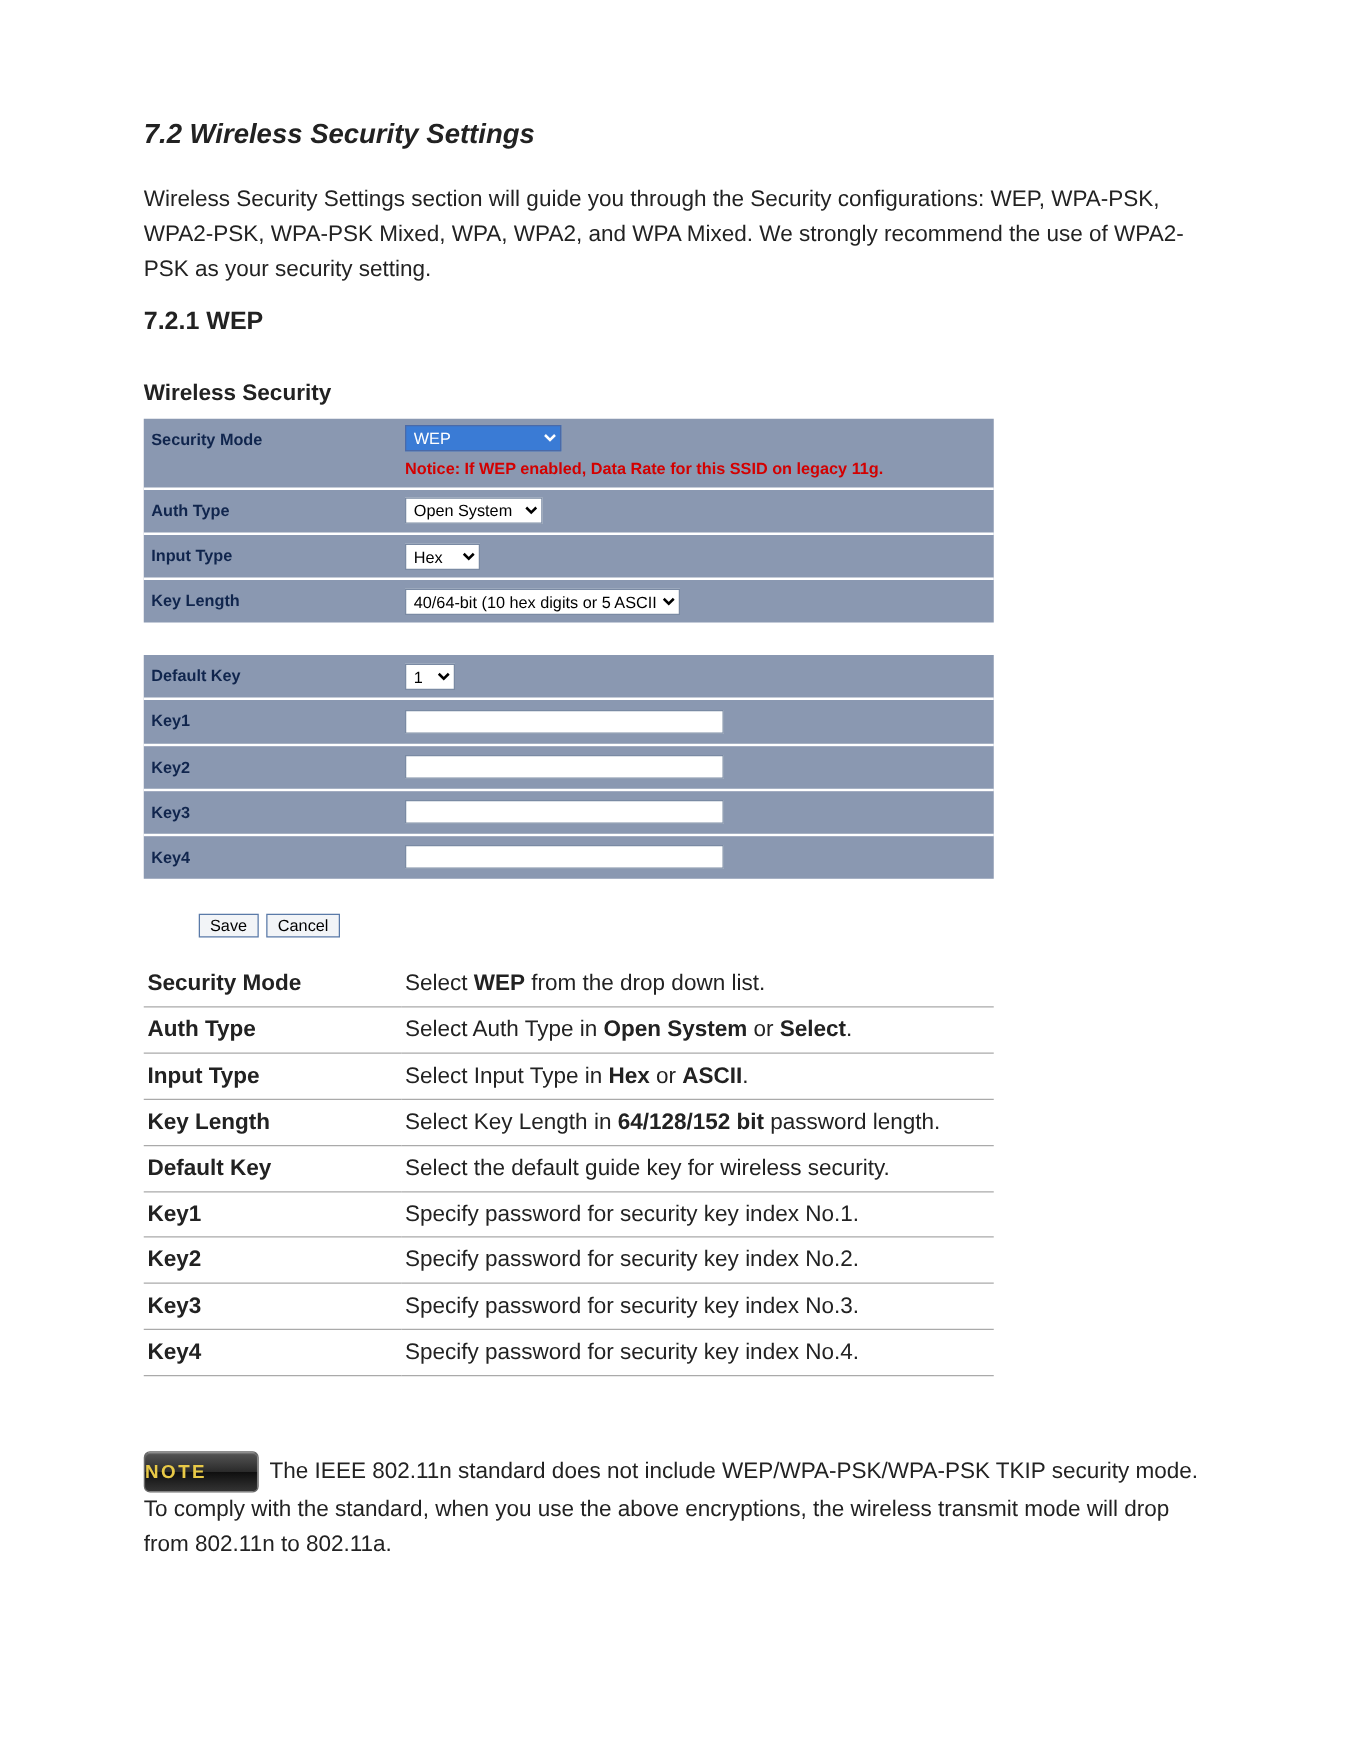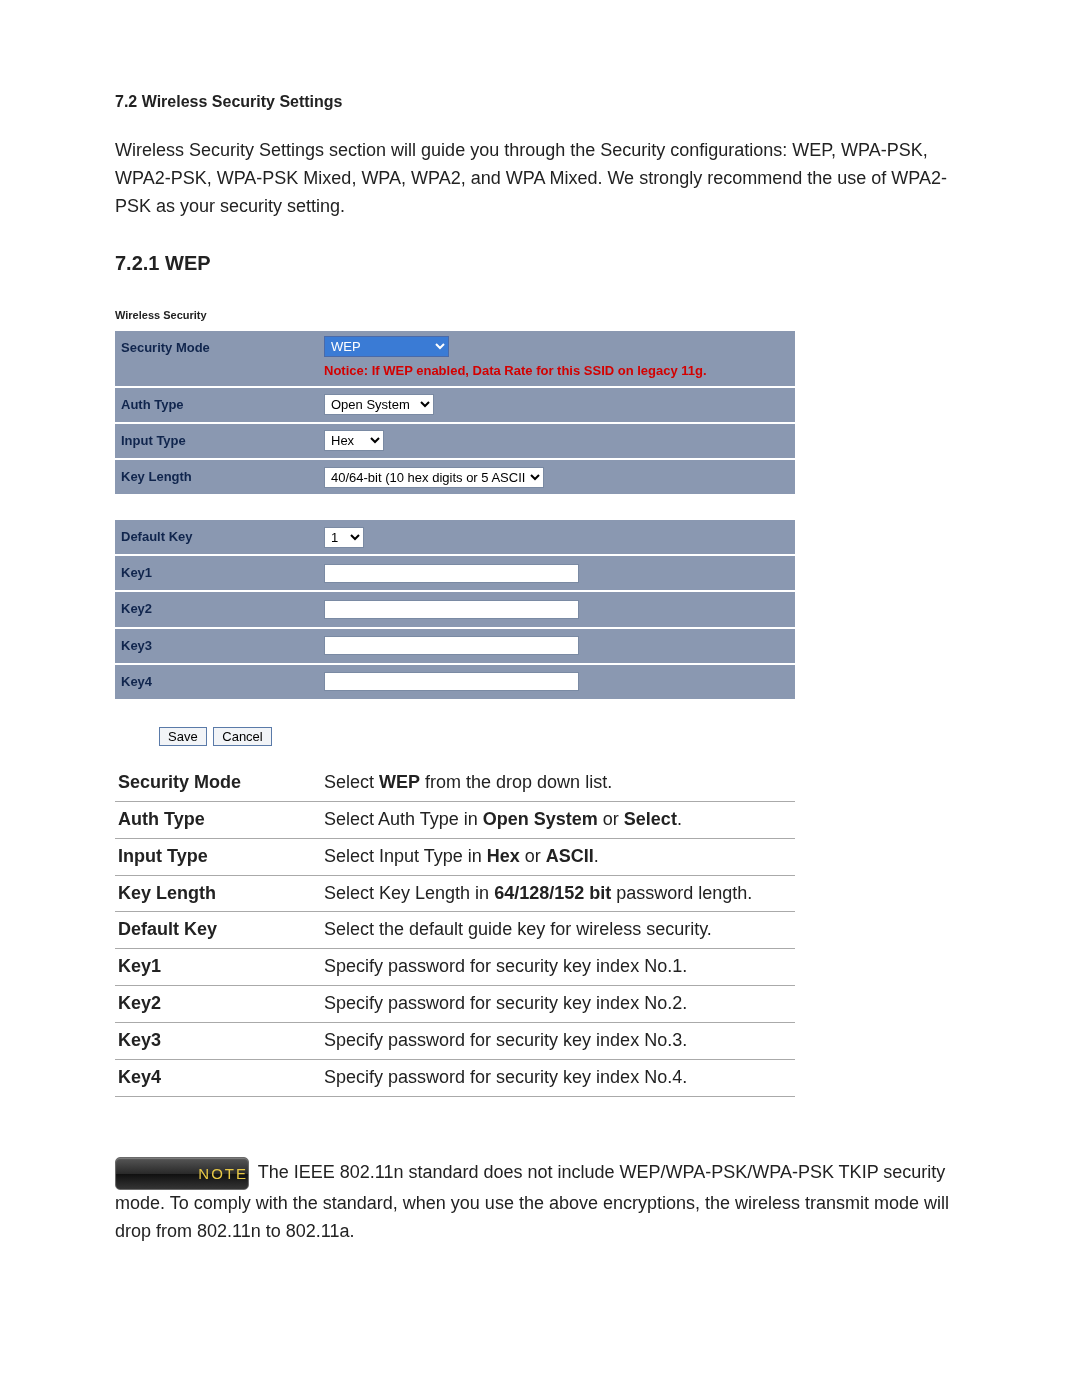--- a/index.html
+++ b/index.html
@@ -6,43 +6,44 @@
     font-family: "Segoe UI", Arial, sans-serif;
     font-size: 18px;
     color: #222;
     margin: 0;
     padding: 90px 115px 90px 115px;
     width: 1080px;
     box-sizing: border-box;
     line-height: 1.55;
   }
   h2.section-title {
-    font-size: 16px;
+    font-size: 22px;
     font-weight: 700;
     margin: 0 0 22px 0;
+    font-style: italic;
   }
   h3.subsection-title {
     font-size: 20px;
     font-weight: 700;
-    margin: 28px 0 28px 0;
+    margin: 12px 0 28px 0;
   }
   p.intro { margin: 0 0 10px 0; }
 
   
   .config-panel {
     font-family: Tahoma, Arial, sans-serif;
     font-size: 13px;
     width: 680px;
     margin-top: 6px;
   }
   .panel-header {
     font-weight: 700;
     color: #222;
     margin-bottom: 6px;
-    font-size: 11px;
+    font-size: 18px;
   }
   .cfgrow {
     display: flex;
     background: #8a98b1;
     border-bottom: 2px solid #ffffff;
   }
   .cfgrow:last-child { border-bottom: none; }
   .cfgcell-label {
     width: 203px;
     flex: 0 0 203px;
@@ -121,32 +122,31 @@
   .note-wrap {
     margin-top: 60px;
     font-size: 18px;
   }
   .note-badge {
     display: inline-block;
     vertical-align: middle;
     width: 90px;
     height: 31px;
     line-height: 31px;
-    text-align: right;
+    text-align: left;
     font-family: Arial, sans-serif;
-    font-weight: 400;
+    font-weight: 700;
     font-size: 15px;
     letter-spacing: 2px;
     color: #e8c947;
     background: linear-gradient(to bottom, #565656 0%, #2a2a2a 50%, #0f0f0f 51%, #343434 100%);
     border: 1px solid #6a6a6a;
     border-radius: 5px;
     box-shadow: inset 0 1px 1px rgba(255,255,255,0.25);
     margin-right: 4px;
-    padding-left: 42px;
   }
 </style>
 </head>
 <body>
 
 <h2 class="section-title">7.2 Wireless Security Settings</h2>
 
 <p class="intro">Wireless Security Settings section will guide you through the Security configurations: WEP, WPA-PSK, WPA2-PSK, WPA-PSK Mixed, WPA, WPA2, and WPA Mixed. We strongly recommend the use of WPA2-PSK as your security setting.</p>
 
 <h3 class="subsection-title">7.2.1 WEP</h3>

